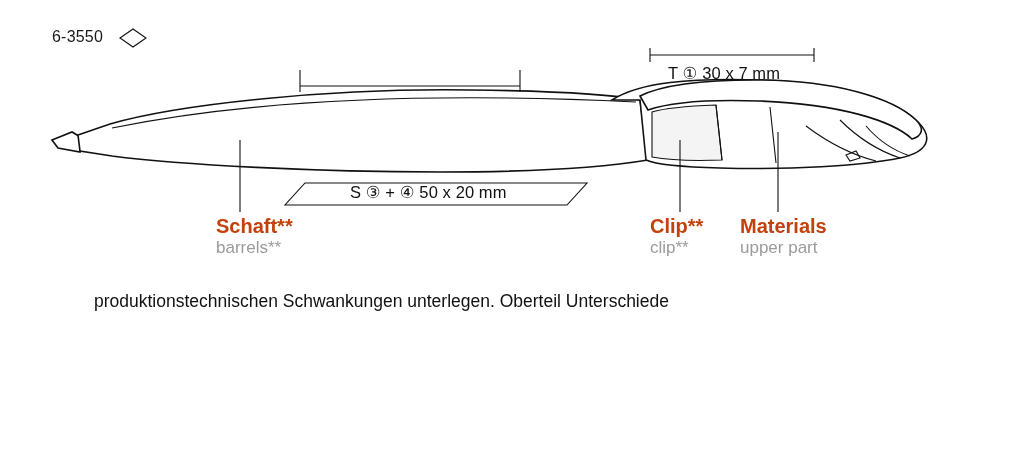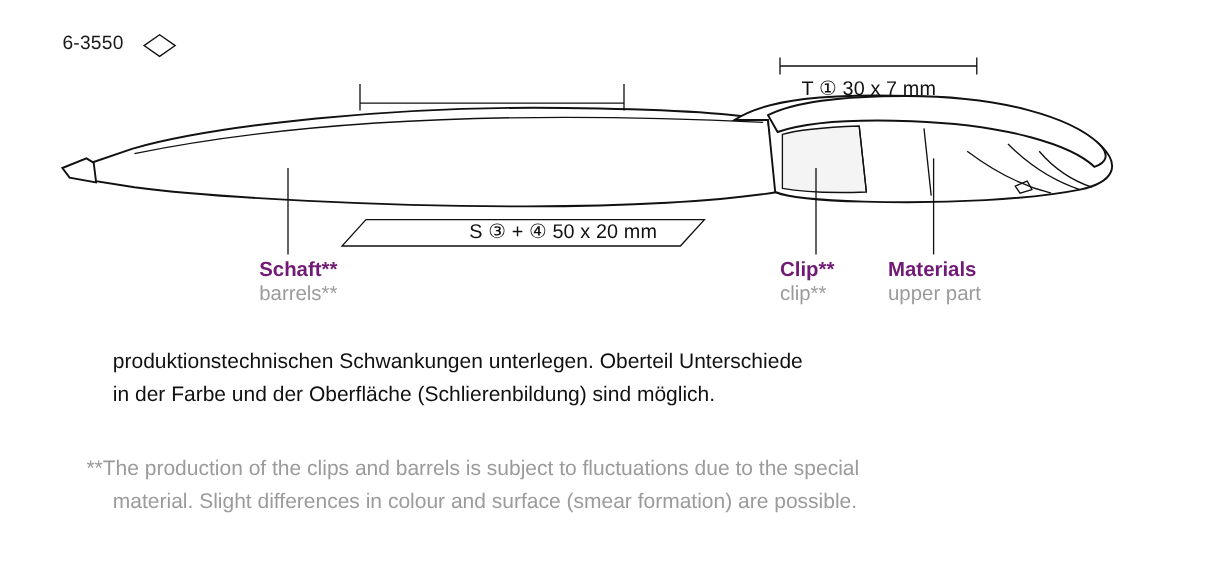--- a/index.html
+++ b/index.html
@@ -28,23 +28,23 @@
     letter-spacing: 0.2px;
     white-space: nowrap;
   }
   .dim-text {
     font-size: 16.5px;
     color: #111111;
     white-space: nowrap;
     letter-spacing: 0.1px;
   }
   .callout-de {
-    font-size: 17px;
+    font-size: 20px;
     font-weight: bold;
-    color: #701a75;
+    color: #c2410c;
     white-space: nowrap;
   }
   .callout-en {
     font-size: 17px;
     color: #9b9b9b;
     white-space: nowrap;
   }
   .note-de {
     font-size: 17.5px;
     color: #111111;
@@ -144,42 +144,35 @@
     <polygon class="fill-none stroke-thin" points="305,183 587,183 567,205 285,205"></polygon>
 
     <path class="stroke-thin" d="M240,140 L240,212"></path>
     <path class="stroke-thin" d="M680,140 L680,212"></path>
     <path class="stroke-thin" d="M778,132 L778,212"></path>
   </svg>
 
   <div class="abs dim-text" style="left:668px; top:24px;margin-top:40px;">T ① 30 x 7 mm</div>
 
 
-  <div class="abs dim-text" style="left:350px; top:183px;margin-left:41px;">S ③ + ④ 50 x 20 mm</div>
+  <div class="abs dim-text" style="left:350px; top:183px;">S ③ + ④ 50 x 20 mm</div>
 
   <div class="abs" style="left:216px; top:215px;">
     <div class="callout-de">Schaft**</div>
     <div class="callout-en">barrels**</div>
   </div>
 
   <div class="abs" style="left:650px; top:215px;">
     <div class="callout-de">Clip**</div>
     <div class="callout-en">clip**</div>
   </div>
 
   <div class="abs" style="left:740px; top:215px;">
     <div class="callout-de">Materials</div>
     <div class="callout-en">upper part</div>
   </div>
 
   <div class="abs" style="left:72px; top:288px;">
     <div class="note-de" style="padding-left:22px;">produktionstechnischen Schwankungen unterlegen. Oberteil Unterschiede</div>
-    <div class="note-de" style="padding-left:22px;">in der Farbe und der Oberfläche (Schlierenbildung) sind möglich.</div>
   </div>
 
-  <div class="abs" style="left:72px; top:377px;">
-    <div class="note-en">
-      <span class="note-marker">**</span><span>The production of the clips and barrels is subject to fluctuations due to the special</span>
-    </div>
-    <div class="note-en" style="padding-left:22px;">material. Slight differences in colour and surface (smear formation) are possible.</div>
-  </div>
 
 </div>
 
 </body></html>

